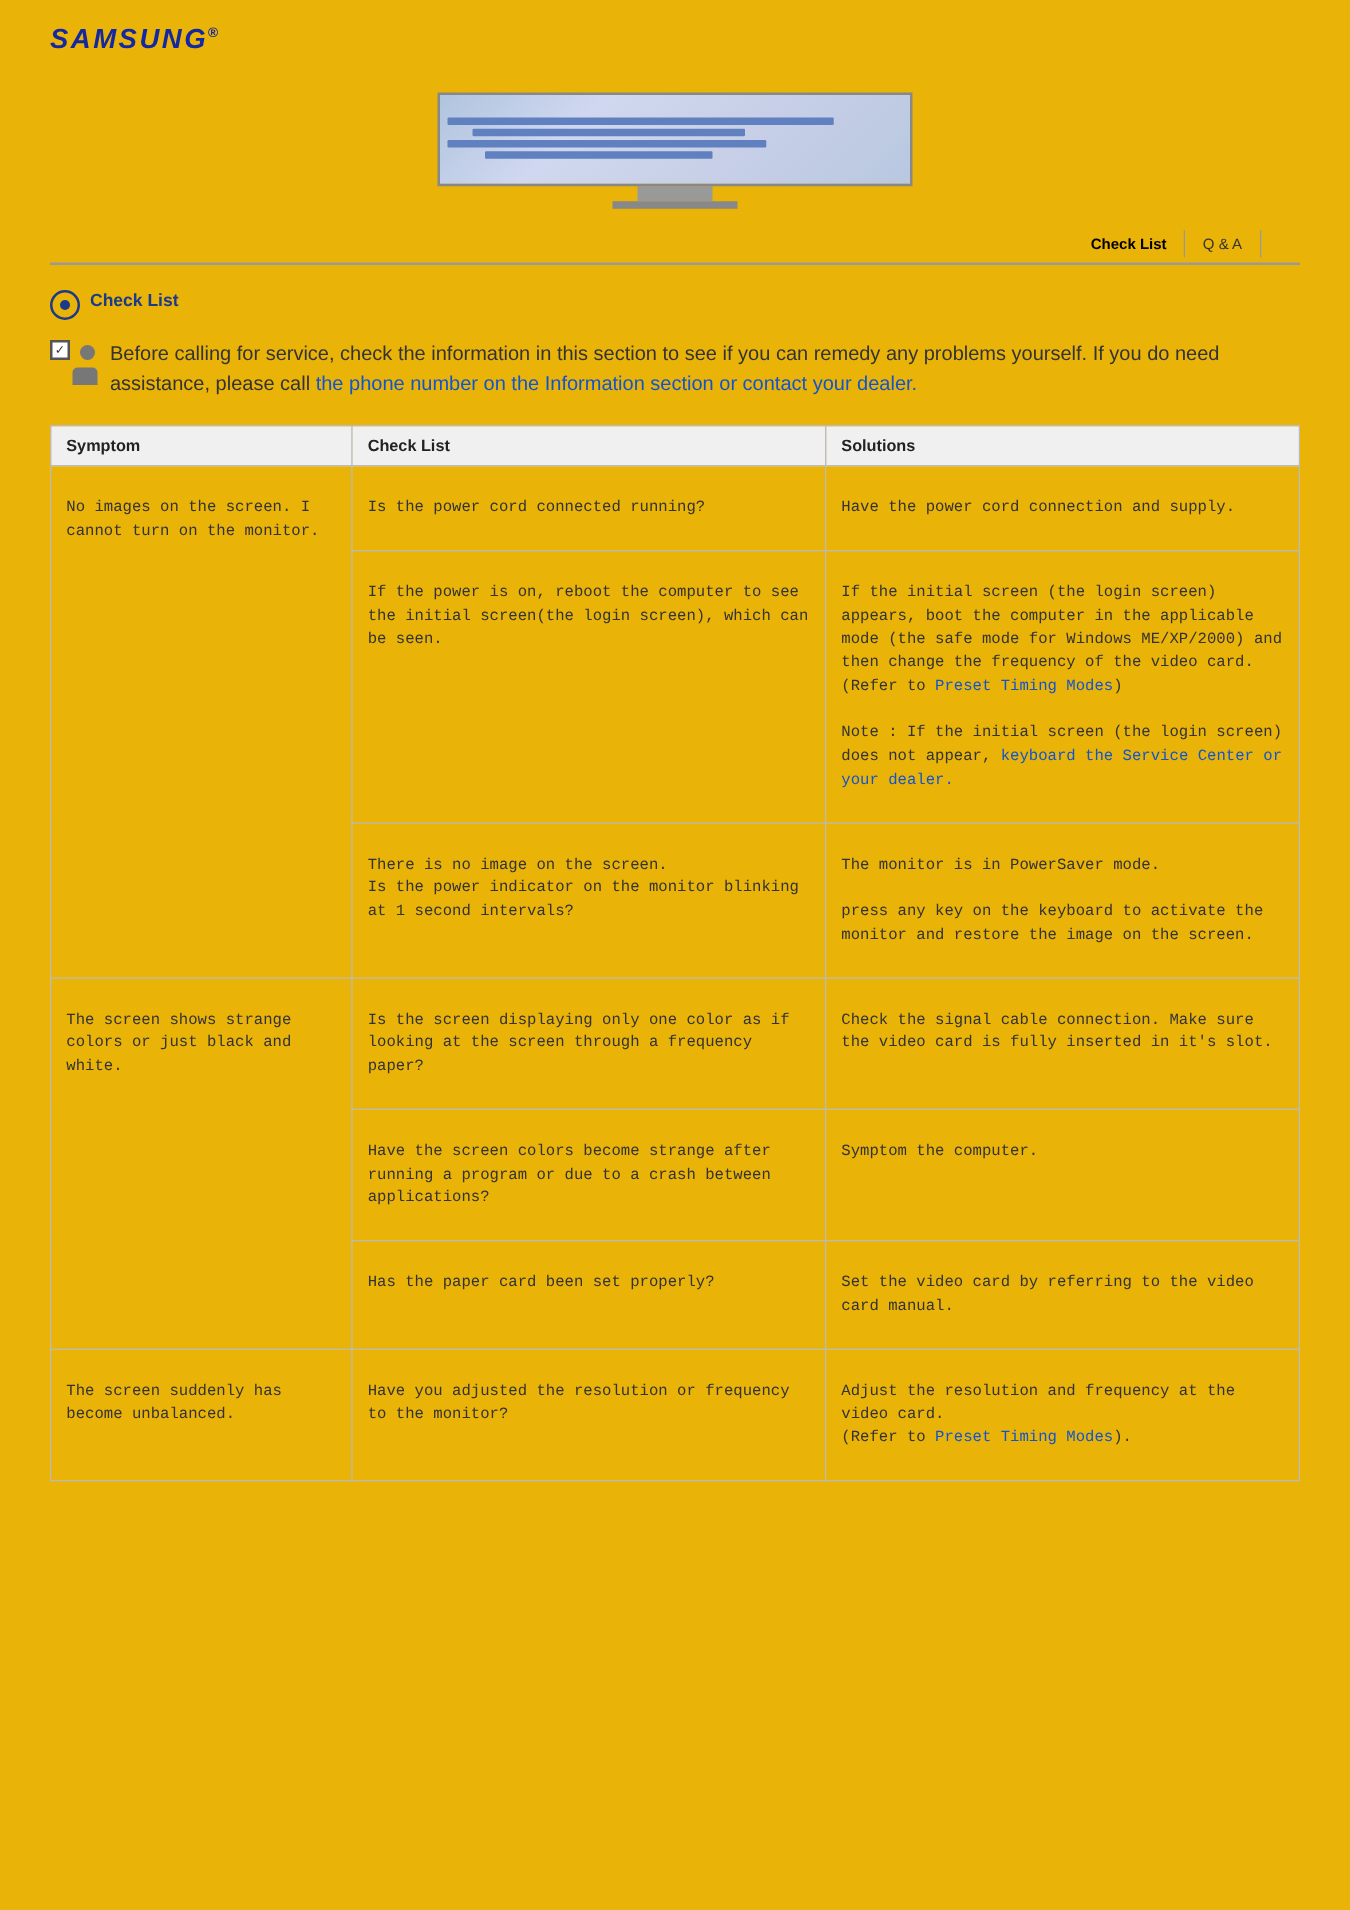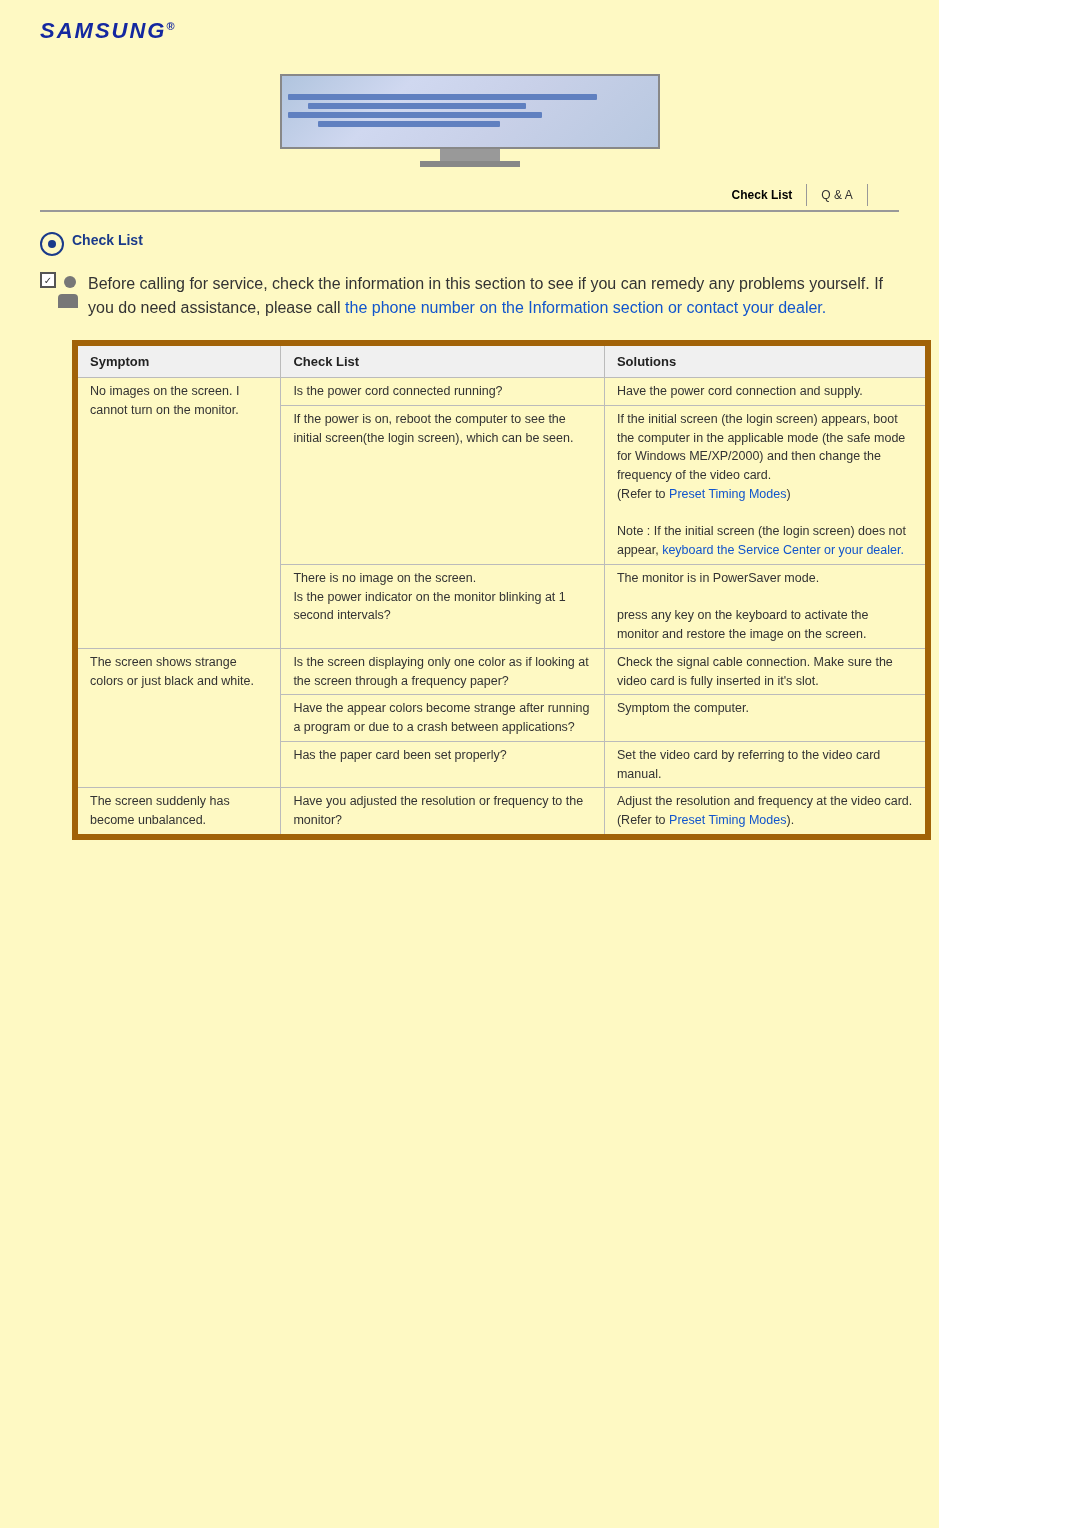--- a/index.html
+++ b/index.html
@@ -5,23 +5,23 @@
     * { margin: 0; padding: 0; box-sizing: border-box; }
     body {
       font-family: Arial, Helvetica, sans-serif;
       font-size: 13px;
       background: #fff;
       color: #222;
       width: 1080px;
     }
 
     .page-wrapper {
-      width: 939px;
+      width: 1080px;
       min-height: 1528px;
-      background: #fef9c3;
+      background: #eab308;
       position: relative;
     }
 
     
     .header {
       padding: 18px 40px 10px 40px;
       border-bottom: none;
     }
     .samsung-logo {
       font-size: 22px;
@@ -181,42 +181,42 @@
 
     .link-text {
       color: #1155cc;
       text-decoration: none;
     }
 
     
     .checklist-table {
       width: 100%;
       border-collapse: collapse;
-      border: 6px solid #a16207;
+      border: 1px solid #a16207;
       font-size: 12.5px;
-      margin-left: 32px;
     }
 
     .checklist-table thead tr th {
       background: #f0f0f0;
       border: 1px solid #bbb;
       padding: 8px 12px;
       font-weight: bold;
       text-align: left;
       font-size: 13px;
       color: #222;
     }
 
     .checklist-table tbody tr td {
       border: 1px solid #bbb;
-      padding: 4px 12px;
+      padding: 24px 12px;
       vertical-align: top;
       line-height: 1.5;
       color: #333;
       font-size: 12.5px;
+      font-family: Liberation Mono, monospace;
     }
 
     .checklist-table tbody tr td:first-child {
       width: 140px;
       font-weight: normal;
     }
 
     .checklist-table tbody tr td:nth-child(2) {
       width: 220px;
     }
@@ -311,21 +311,21 @@
             press any key on the keyboard to activate the monitor and restore the image on the screen.
           </td>
         </tr>
 
         <tr>
           <td rowspan="3">The screen shows strange colors or just black and white.</td>
           <td>Is the screen displaying only one color as if looking at the screen through a frequency paper?</td>
           <td>Check the signal cable connection. Make sure the video card is fully inserted in it's slot.</td>
         </tr>
         <tr>
-          <td>Have the appear colors become strange after running a program or due to a crash between applications?</td>
+          <td>Have the screen colors become strange after running a program or due to a crash between applications?</td>
           <td>Symptom the computer.</td>
         </tr>
         <tr>
           <td>Has the paper card been set properly?</td>
           <td>Set the video card by referring to the video card manual.</td>
         </tr>
 
         <tr>
           <td>The screen suddenly has become unbalanced.</td>
           <td>Have you adjusted the resolution or frequency to the monitor?</td>

